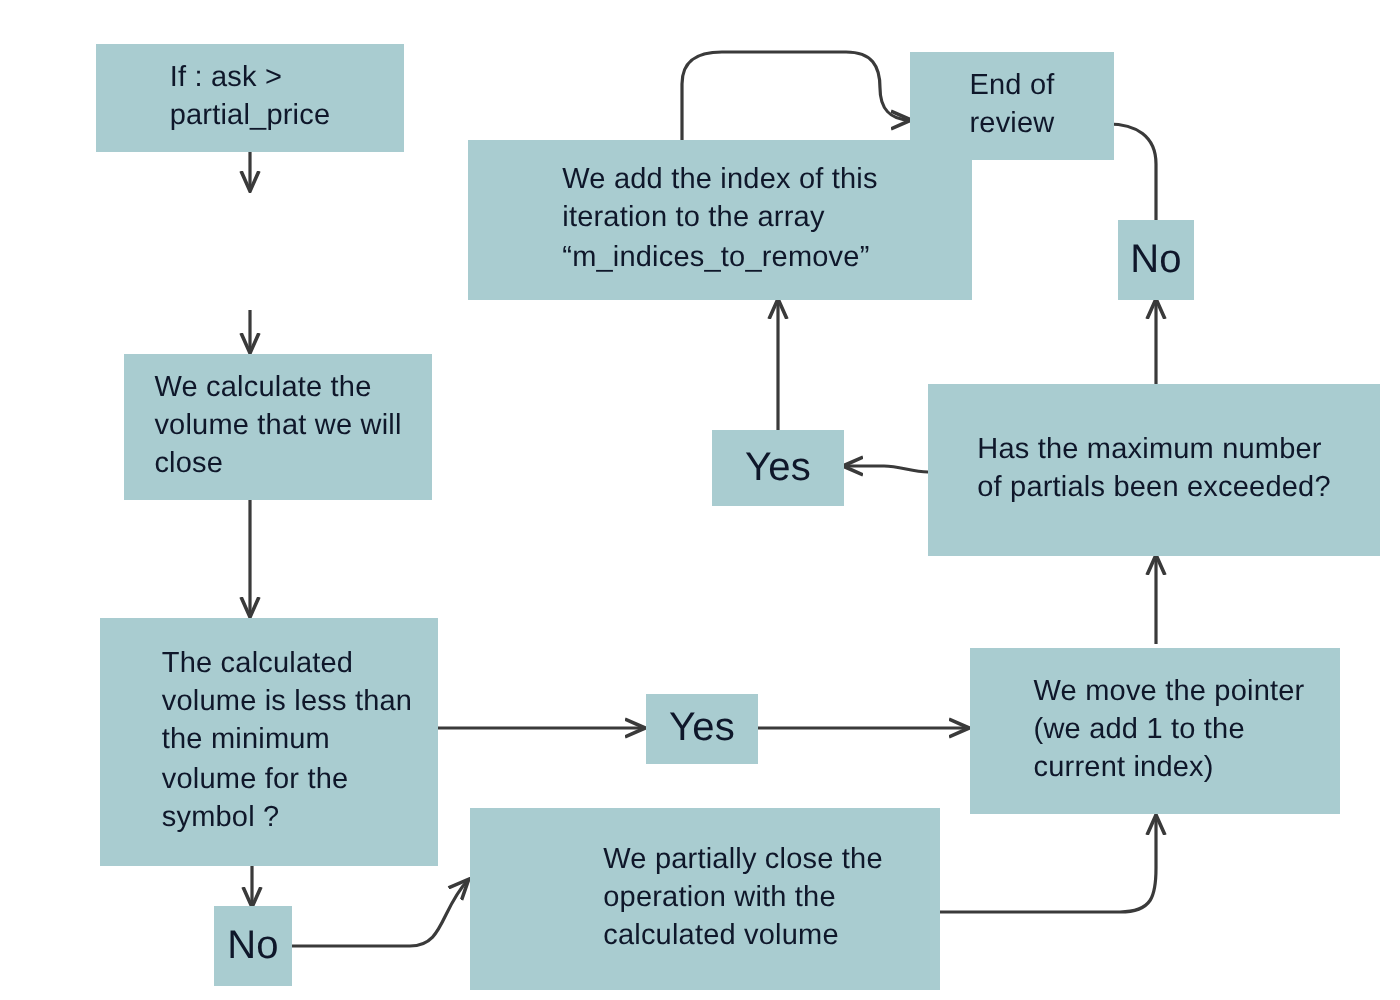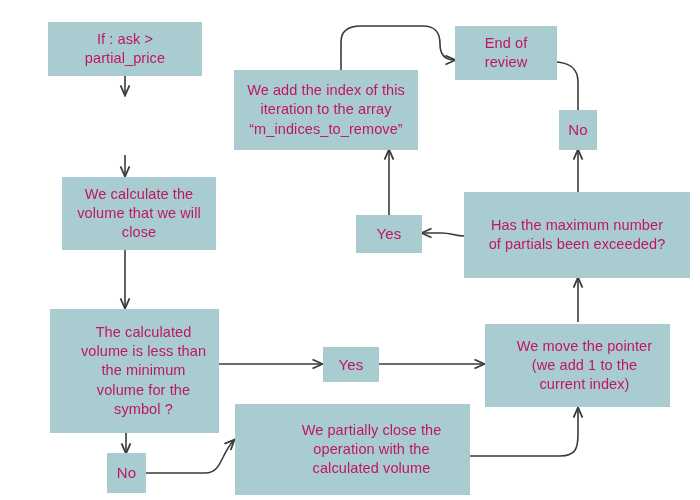--- a/index.html
+++ b/index.html
@@ -14,33 +14,33 @@
     position: relative;
     width: 700px;
     height: 500px;
     background: #ffffff;
     overflow: hidden;
   }
   .node {
     position: absolute;
     box-sizing: border-box;
     background: #a9ccd0;
-    color: #be185d;
+    color: #0f172a;
     display: flex;
     align-items: center;
     justify-content: center;
-    text-align: center;
+    text-align: left;
     font-size: 14.5px;
     line-height: 1.32;
     padding: 2px 6px;
     white-space: pre-line;
     letter-spacing: 0.1px;
   }
   .label-node {
-    font-size: 15px;
+    font-size: 20px;
   }
   .edges {
     position: absolute;
     left: 0;
     top: 0;
     width: 700px;
     height: 500px;
     pointer-events: none;
   }
   .edges path, .edges line {
@@ -97,21 +97,21 @@
   <div class="node" style="left:48px; top:177px; width:154px; height:73px;margin-left:14px;">We calculate the
 volume that we will
 close</div>
 
   <div class="node" style="left:50px; top:309px; width:169px; height:124px;padding-left:24px;">The calculated
 volume is less than
 the minimum
 volume for the
 symbol ?</div>
 
-  <div class="node" style="left:234px; top:70px; width:184px; height:80px;">We add the index of this
+  <div class="node" style="left:234px; top:70px; width:252px; height:80px;">We add the index of this
 iteration to the array
 “m_indices_to_remove”</div>
 
   <div class="node" style="left:455px; top:26px; width:102px; height:54px;">End of
 review</div>
 
   <div class="node" style="left:464px; top:192px; width:226px; height:86px;">Has the maximum number
 of partials been exceeded?</div>
 
   <div class="node" style="left:485px; top:324px; width:185px; height:83px;padding-left:20px;">We move the pointer

